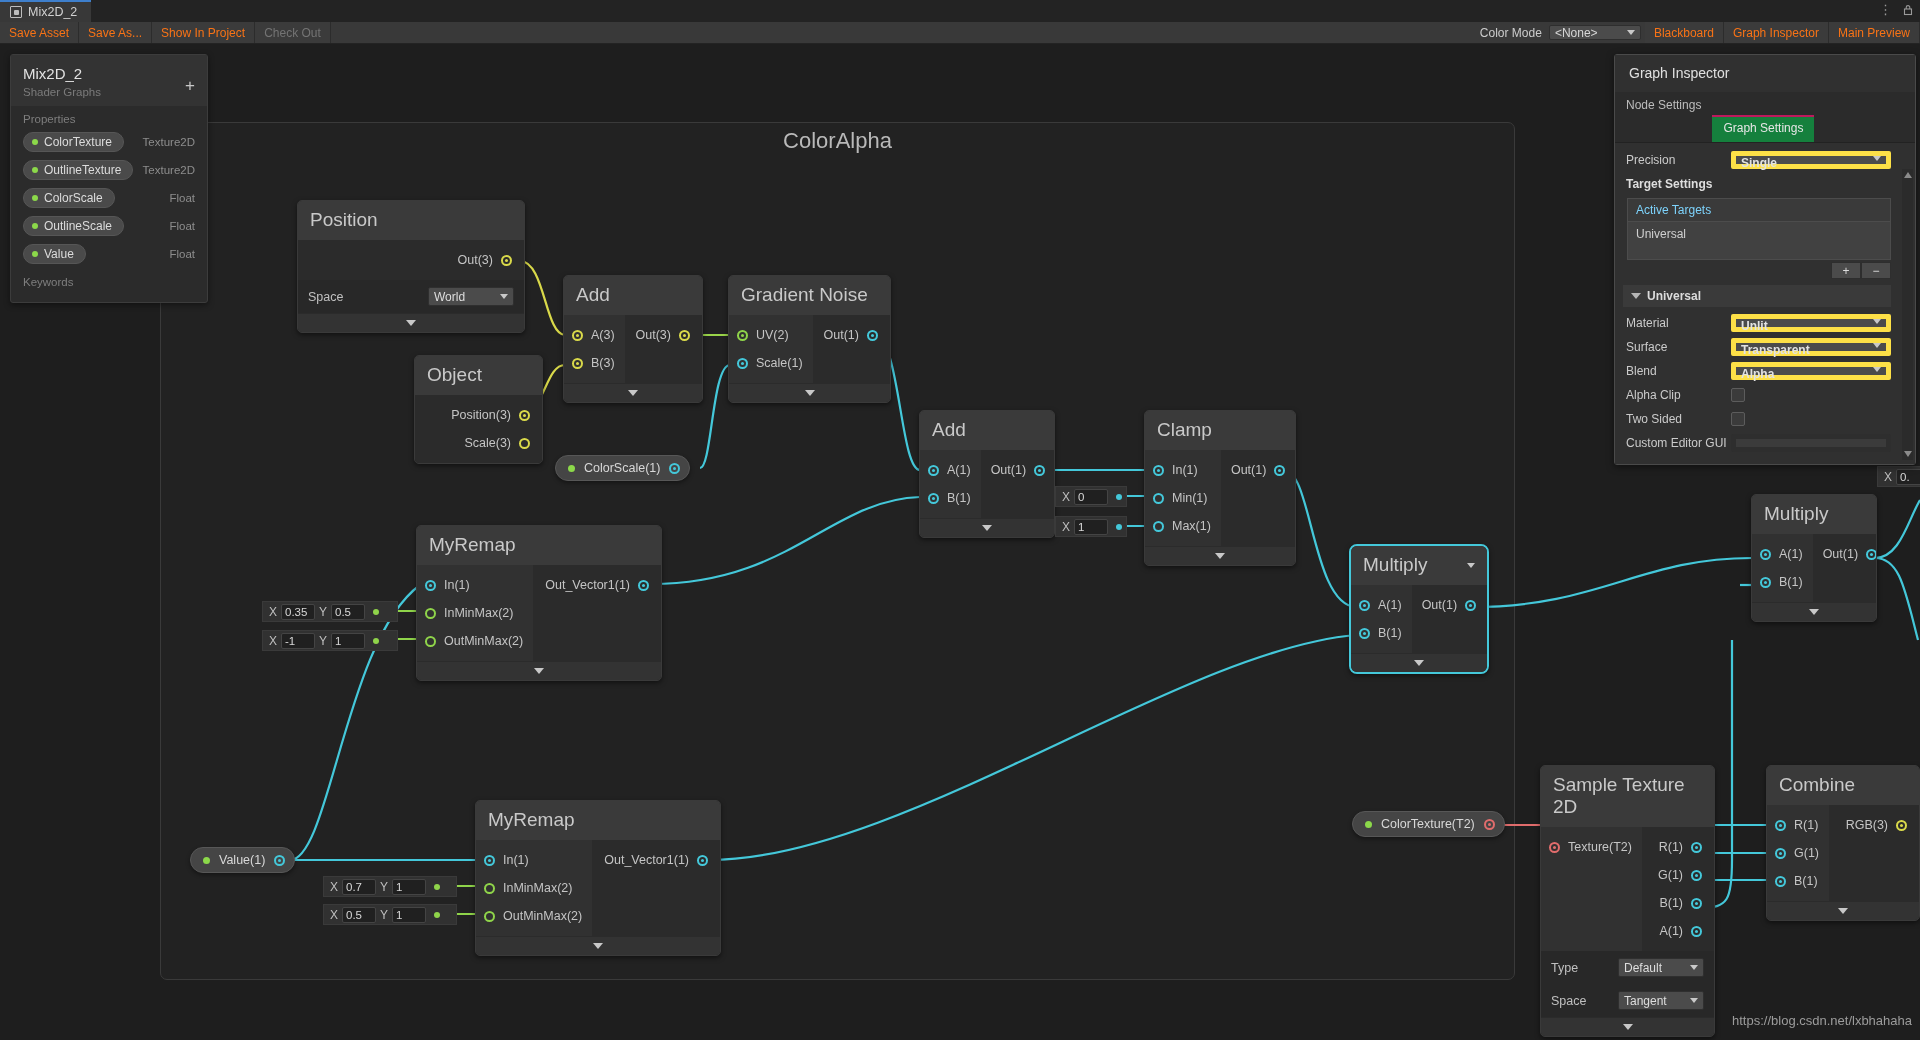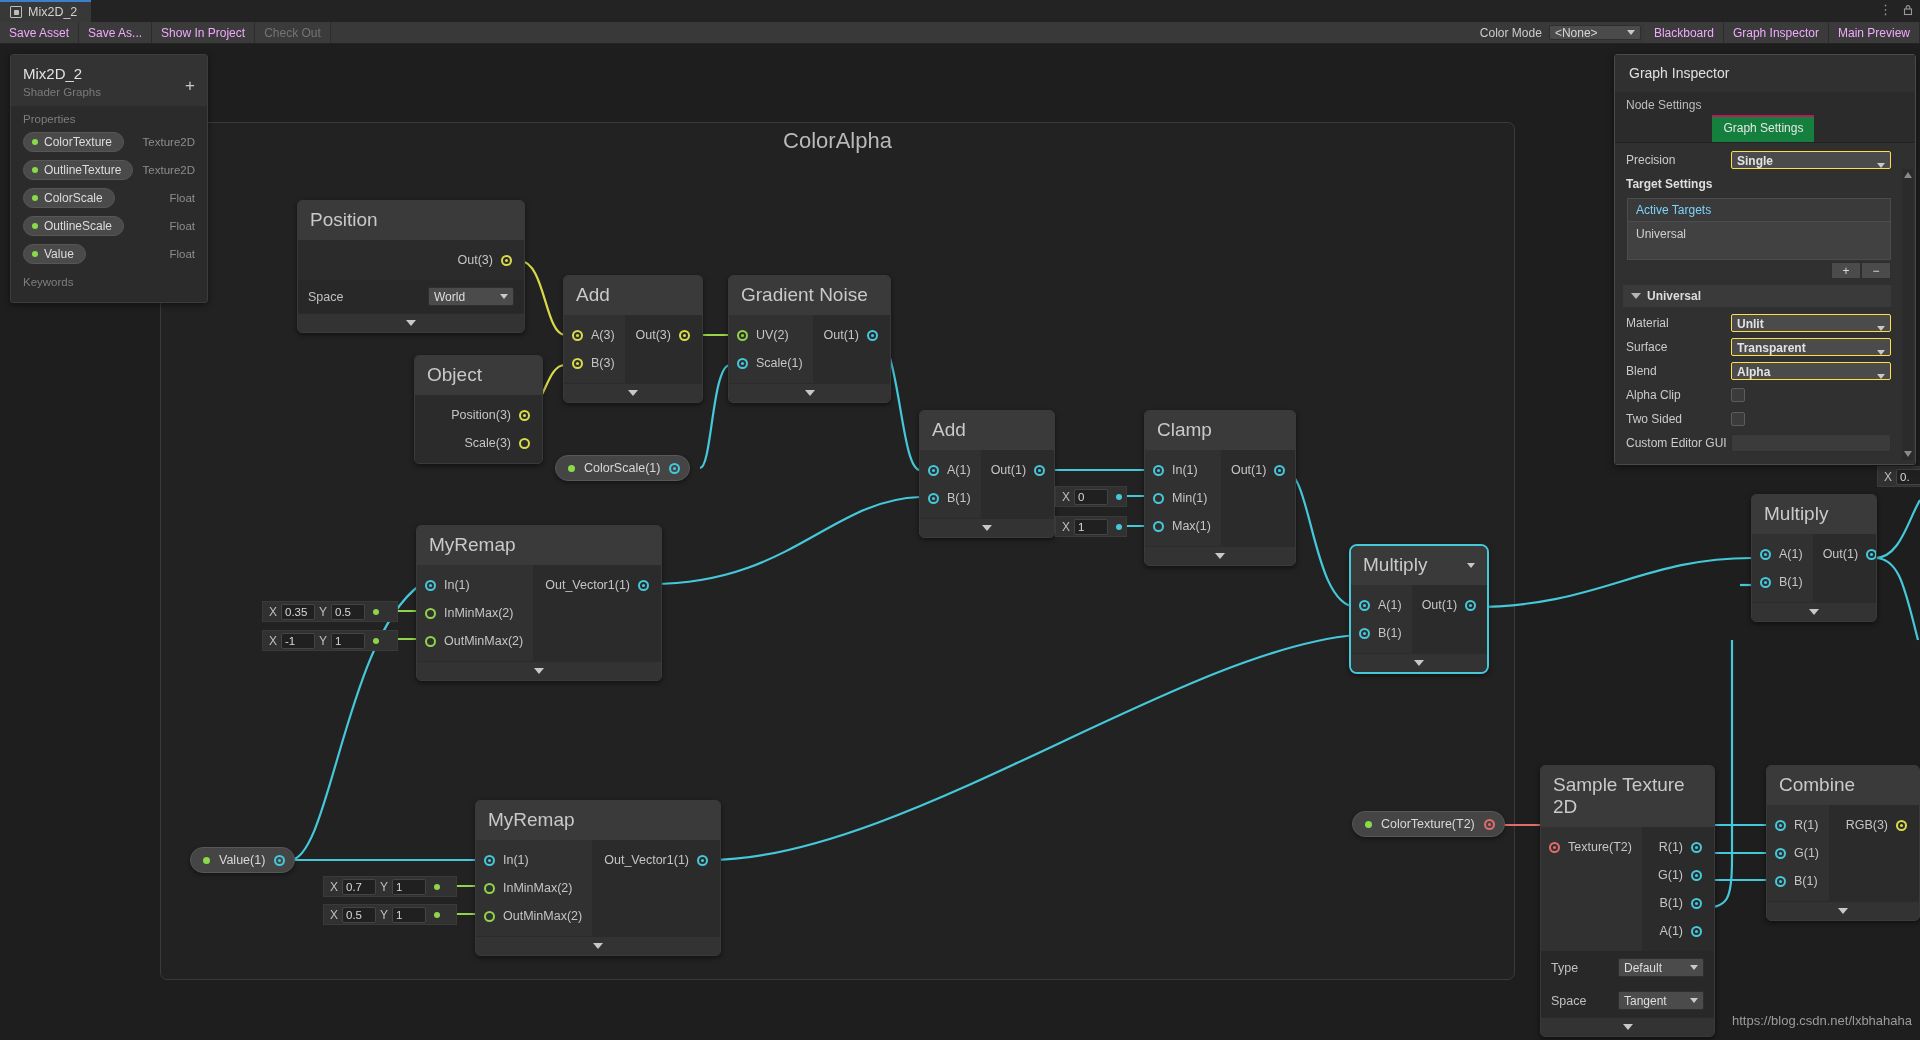--- a/index.html
+++ b/index.html
@@ -39,21 +39,21 @@
   .dots { color: #9a9a9a; font-size: 13px; line-height: 13px; letter-spacing: 1px;}
 
   
   .toolbar {
     position: absolute; left: 0; top: 22px; width: 1920px; height: 22px;
     background: #393939; border-bottom: 1px solid #232323;
     display: flex; align-items: stretch;
   }
   .tbtn {
     display: flex; align-items: center; padding: 0 9px;
-    font-size: 12px; color: #f0abfc;
+    font-size: 12px; color: #f97316;
     border-right: 1px solid #2c2c2c;
     background: #3b3b3b;
   }
   .tbtn.disabled { color: #747474; }
   .tb-spacer { flex: 1; }
   .tb-right { display: flex; align-items: stretch; }
   .tb-label { display: flex; align-items: center; padding: 0 7px; font-size: 12px; color: #cdcdcd; }
   .tb-dd {
     display: flex; align-items: center; justify-content: space-between;
     width: 92px; margin: 3px 4px 3px 0; padding: 0 5px;
@@ -188,22 +188,22 @@
   }
   .insp-title { padding: 10px 12px 11px 14px; font-size: 14px; color: #e0e0e0; background:#303030; }
   .insp-tabs { display: flex; background: #2b2b2b; border-bottom: 1px solid #222; position: relative; }
   .insp-tab { padding: 6px 11px 7px 11px; font-size: 12px; color: #bdbdbd; background:#2b2b2b; }
   .insp-tab.active { background: #15803d; color: #e6e6e6; border-top: 2px solid #be185d; padding-top: 4px; margin-top: 23px; }
   .insp-body { padding: 6px 8px 8px 8px; background:#303030; position: relative; }
   .irow { display: flex; align-items: center; height: 22px; margin-bottom: 2px; }
   .ilabel { width: 108px; font-size: 12px; color: #cbcbcb; padding-left: 3px; }
   .ilabel.bold { font-weight: bold; color: #dedede; }
   .ifield {
-    flex: 1; height: 18px; background: #4b4b4b; border: 1px solid #fde047;
-    border-radius: 2px; display: flex; align-items: flex-end; justify-content: space-between;
+    flex: 1; height: 18px; background: #4b4b4b; border: 5px solid #fde047;
+    border-radius: 2px; display: flex; align-items: flex-start; justify-content: space-between;
     padding: 0 5px; font-size: 12px; color: #e2e2e2; font-weight: bold;
   }
   .ifield.plain { background: #3b3b3b; border-color:#2e2e2e; font-weight: normal; }
   .icheck { width: 14px; height: 14px; background: #3b3b3b; border: 1px solid #5c5c5c; border-radius: 2px; }
   .targets-box { margin: 3px 4px 0 4px; border: 1px solid #4c4c4c; background: #3a3a3a; }
   .targets-head { padding: 4px 8px; font-size: 12px; color: #7dd3fc; border-bottom: 1px solid #4c4c4c; }
   .targets-item { padding: 5px 8px 18px 8px; font-size: 12px; color: #d0d0d0; background:#414141; }
   .targets-btns { display:flex; justify-content:flex-end; }
   .tbtn2 {
     width: 30px; height: 17px; background: #4b4b4b; border: 1px solid #2e2e2e;

